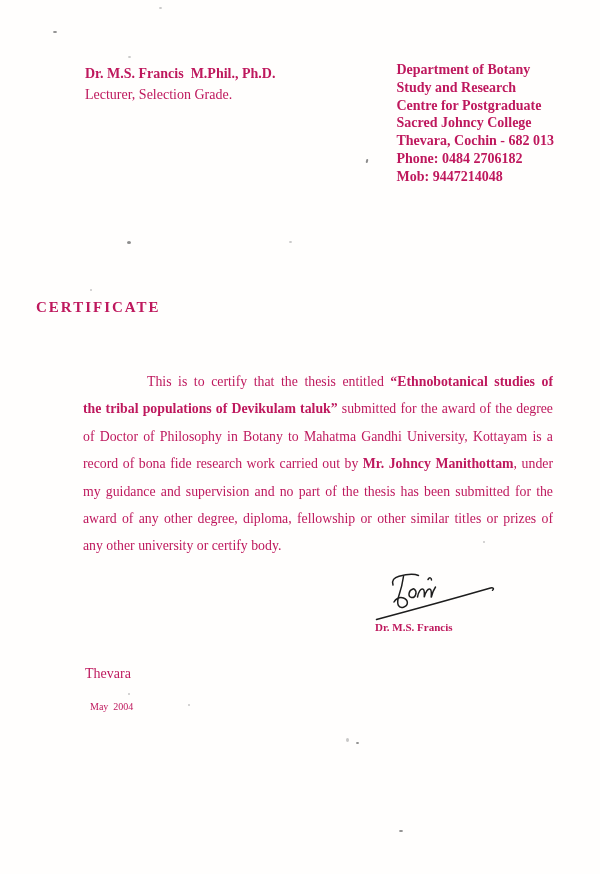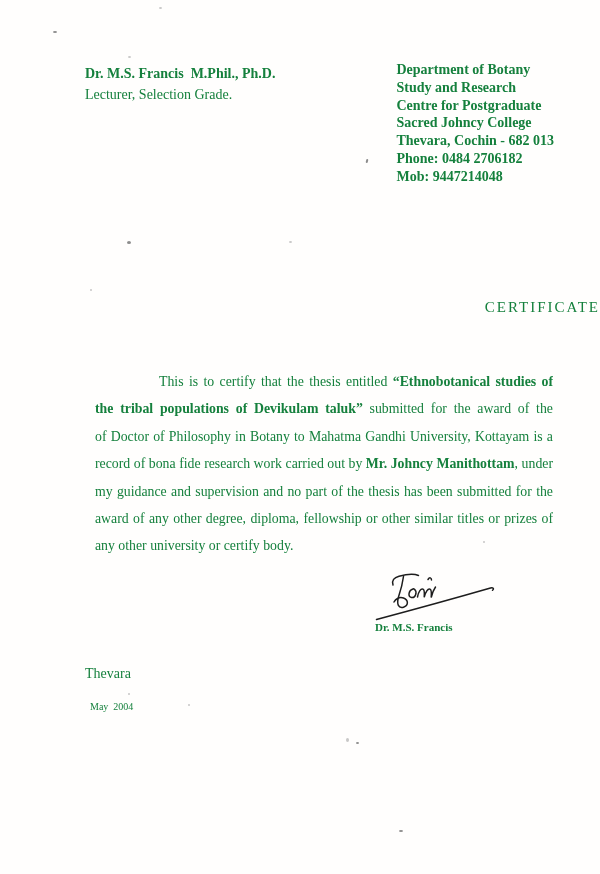--- a/index.html
+++ b/index.html
@@ -1,53 +1,53 @@
 <!DOCTYPE html>
 <html><head>
 <meta charset="utf-8">
 <style>
   html,body { margin:0; padding:0; background:#ffffff; }
   .page {
     position:relative;
     width:600px; height:874px;
     background:#fffefd;
     font-family:"Liberation Serif","DejaVu Serif",serif;
-    color:#15803d;
+    color:#be185d;
     overflow:hidden;
   }
   .keep-ws { white-space:pre; }
 
   
   .lh-left {
     position:absolute; top:63px; left:85px;
     font-size:14px; line-height:21px;
   }
   .lh-left .name { font-weight:bold; }
   .lh-right {
     position:absolute; top:61px; right:46px;
     text-align:left; font-weight:bold;
     font-size:14px; line-height:17.8px;
   }
 
   
   .cert-title {
     position:absolute; top:299px; left:0; width:600px;
     box-sizing:border-box; padding-left:36px;
-    text-align:right;
-    font-weight:normal; font-size:15px; letter-spacing:2px;
+    text-align:left;
+    font-weight:bold; font-size:15px; letter-spacing:2px;
   }
 
   
   .cert-body {
     position:absolute; top:368px; left:83px; width:470px;
     font-size:13.8px;
   }
   .body-line {
     text-align:justify; text-align-last:justify;
-    line-height:27.4px; height:27.4px; overflow:hidden;margin-left:12px;
+    line-height:27.4px; height:27.4px; overflow:hidden;
   }
   .body-line.indent { text-indent:64px; }
   .body-line.last { text-align-last:left; }
   .b { font-weight:bold; }
 
   
   .sig-svg { position:absolute; left:370px; top:562px; }
   .sig-name {
     position:absolute; left:375px; top:621px;
     font-weight:bold; font-size:11px;

